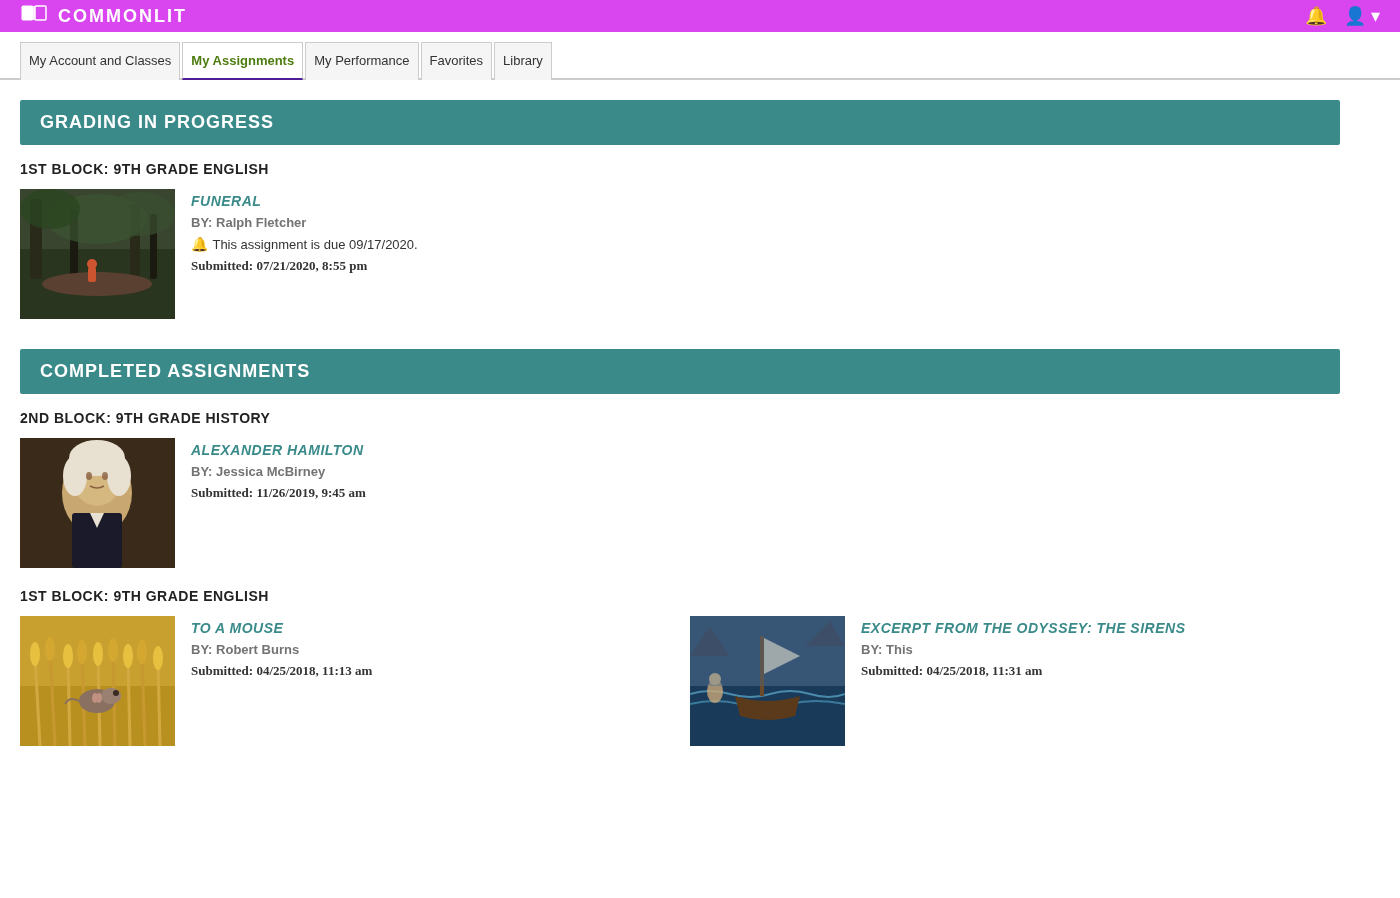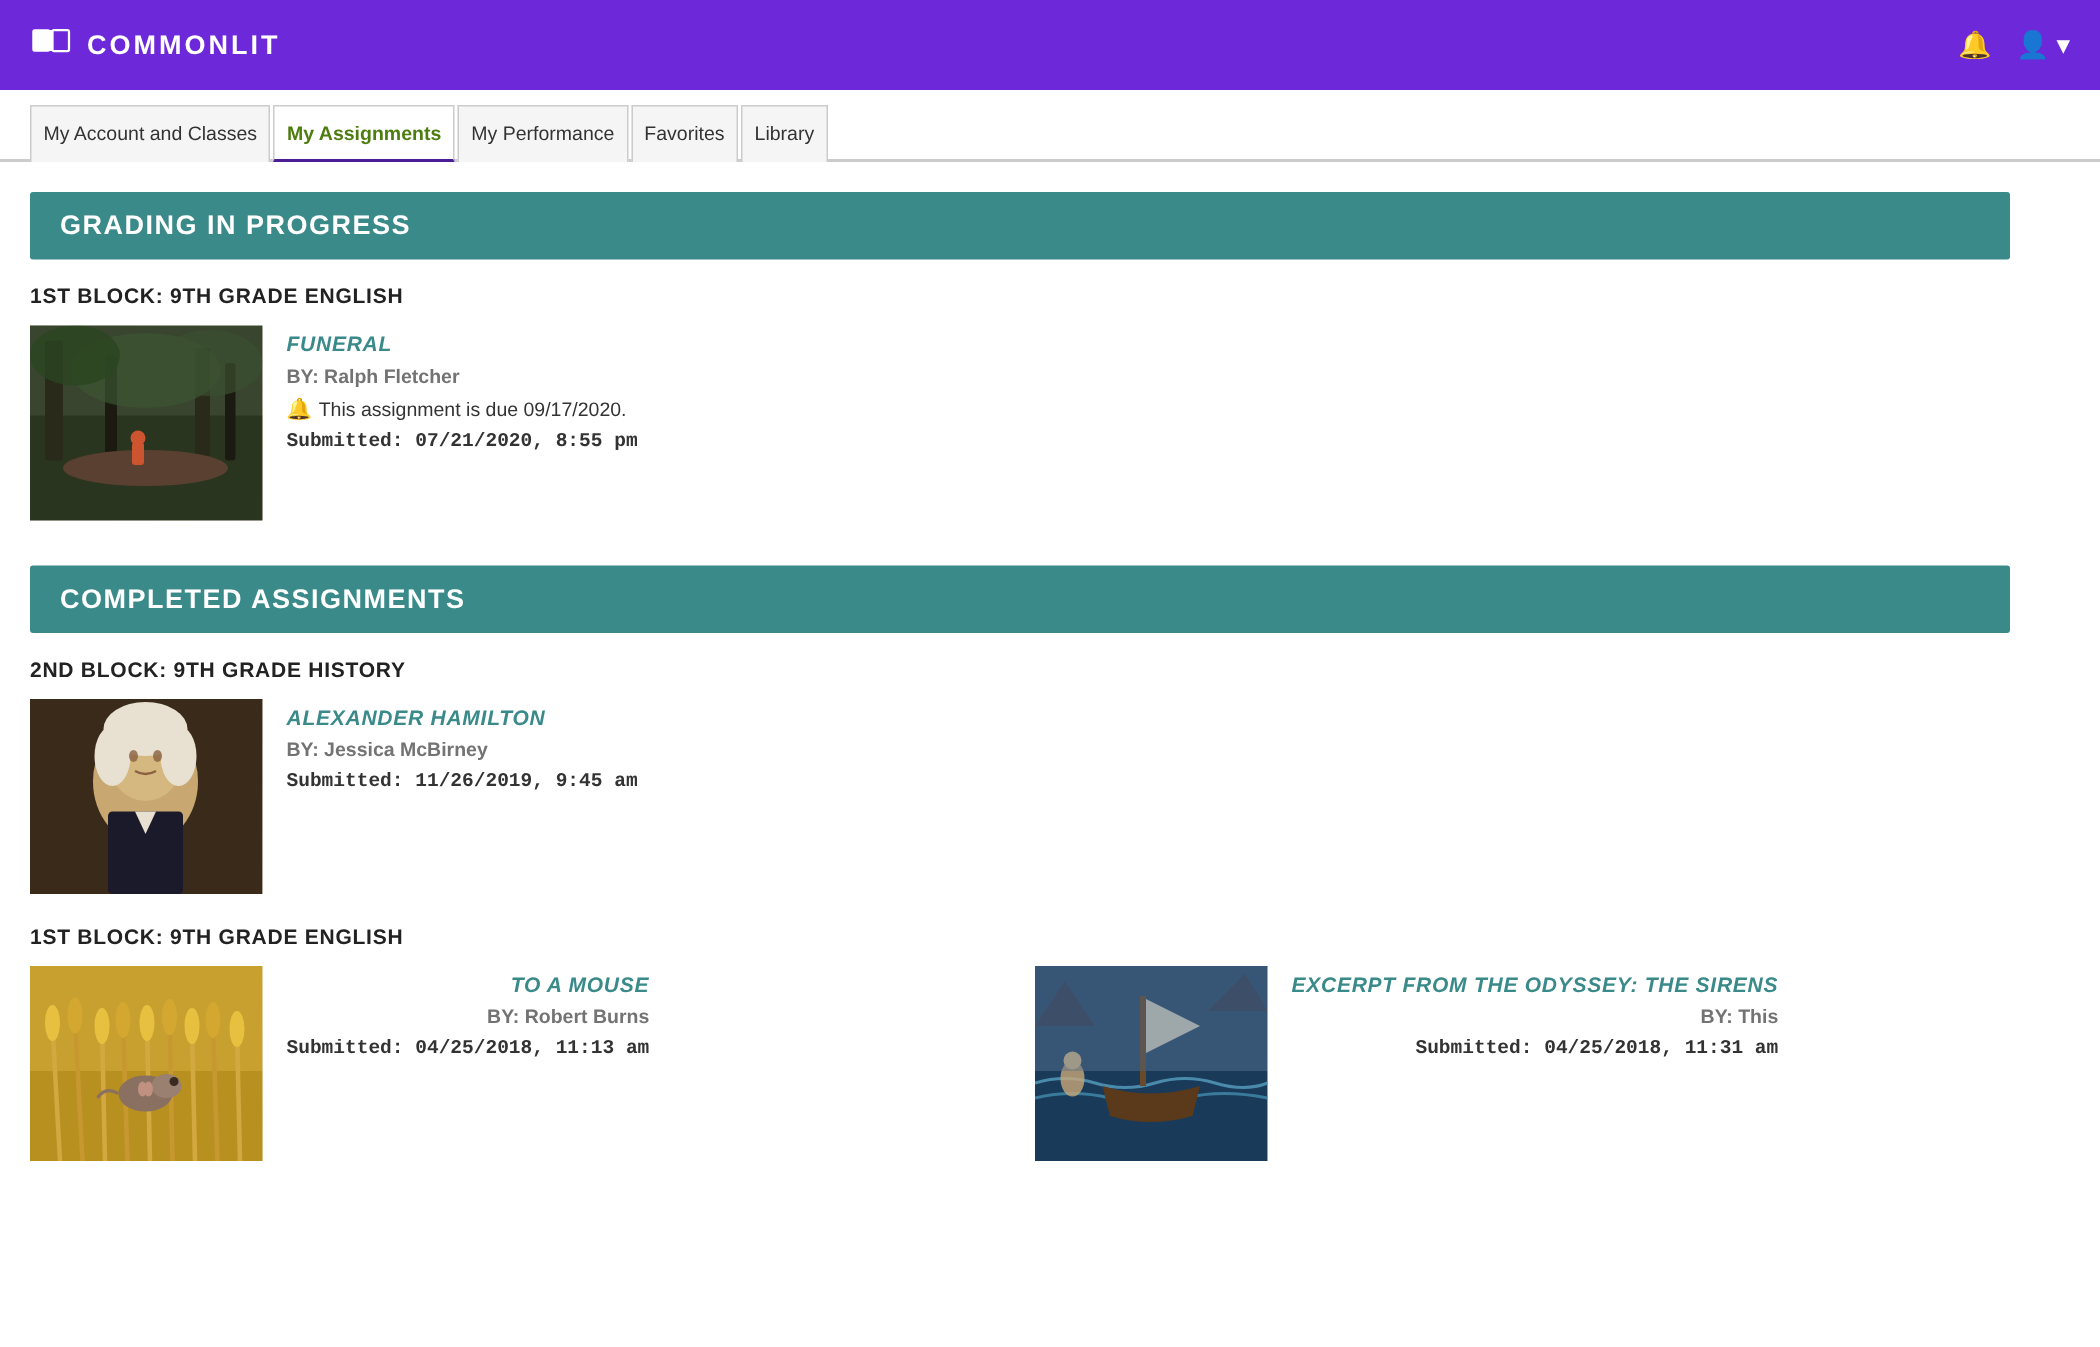--- a/index.html
+++ b/index.html
@@ -1,21 +1,21 @@
 <!DOCTYPE html>
 <html><head>
   <meta charset="utf-8">
   <style>
     * { margin: 0; padding: 0; box-sizing: border-box; }
     body { font-family: 'Georgia', serif; background: #fff; color: #222; font-size: 14px; }
 
     
     .top-nav {
-      background: #6d28d9;
-      height: 60px;
+      background: #d946ef;
+      height: 32px;
       display: flex;
       align-items: center;
       justify-content: space-between;
       padding: 0 20px;
     }
     .logo {
       display: flex;
       align-items: center;
       gap: 10px;
       color: #fff;
@@ -100,21 +100,20 @@
       font-weight: bold;
       letter-spacing: 0.5px;
       margin-bottom: 12px;
     }
 
     
     .assignments-grid {
       display: grid;
       grid-template-columns: 1fr 1fr;
       gap: 20px;
-      text-align: right;
     }
     .assignment-row {
       display: flex;
       gap: 16px;
       align-items: flex-start;
       margin-bottom: 16px;
     }
     .assignment-thumb {
       width: 155px;
       height: 130px;
@@ -153,21 +152,21 @@
       color: #333;
       display: flex;
       align-items: center;
       gap: 4px;
     }
     .bell-icon {
       color: #e05a4a;
       font-size: 14px;
     }
     .assignment-submitted {
-      font-family: Liberation Mono, monospace;
+      font-family: Liberation Serif, serif;
       font-size: 13px;
       color: #333;
     }
     .assignment-submitted span {
       font-weight: bold;
     }
 
     .section-spacer {
       margin-bottom: 30px;
     }

